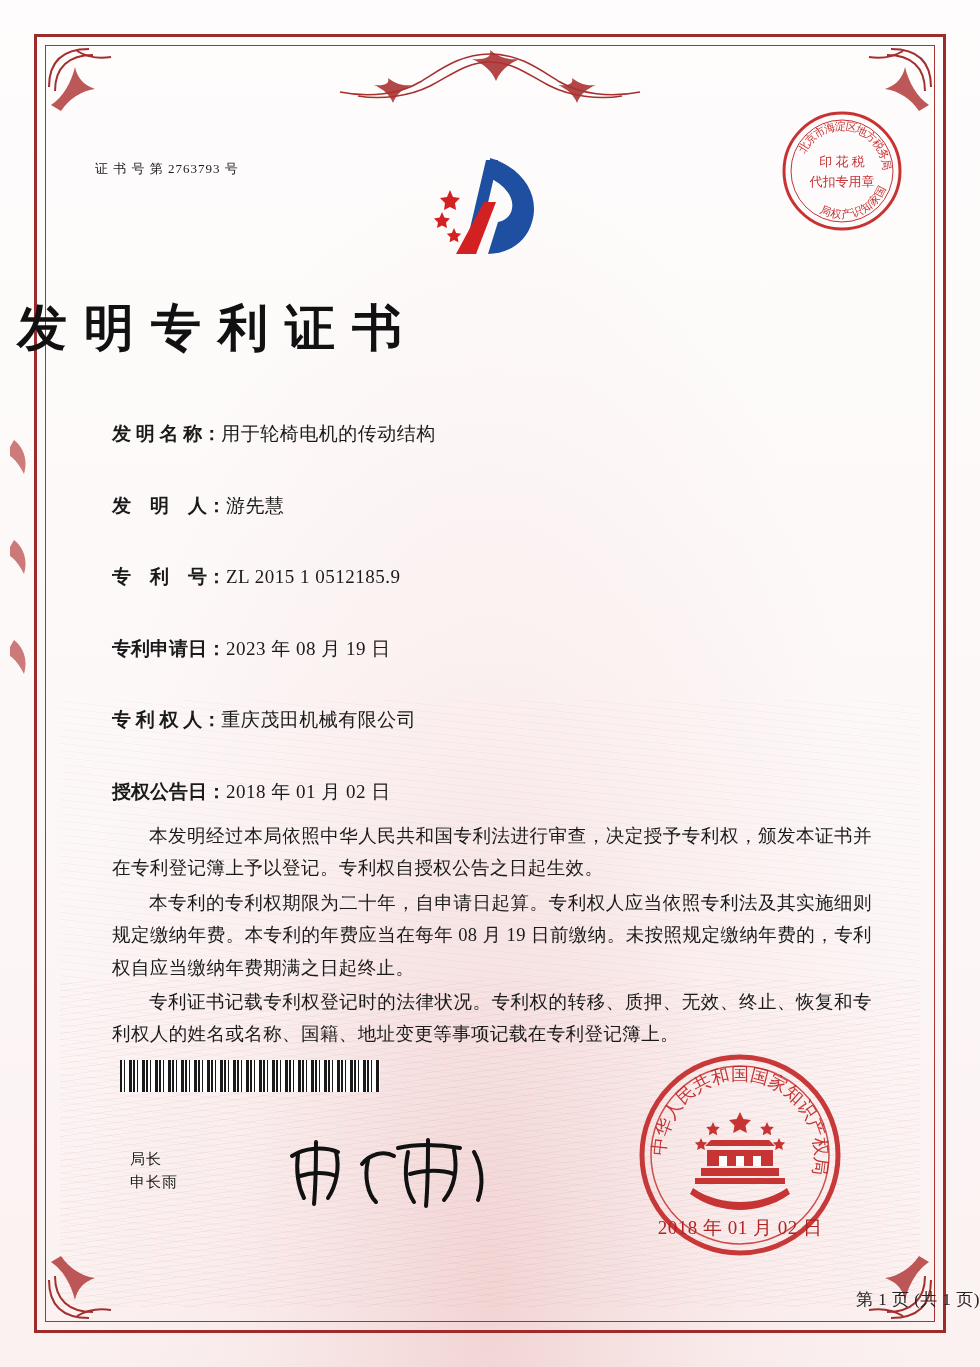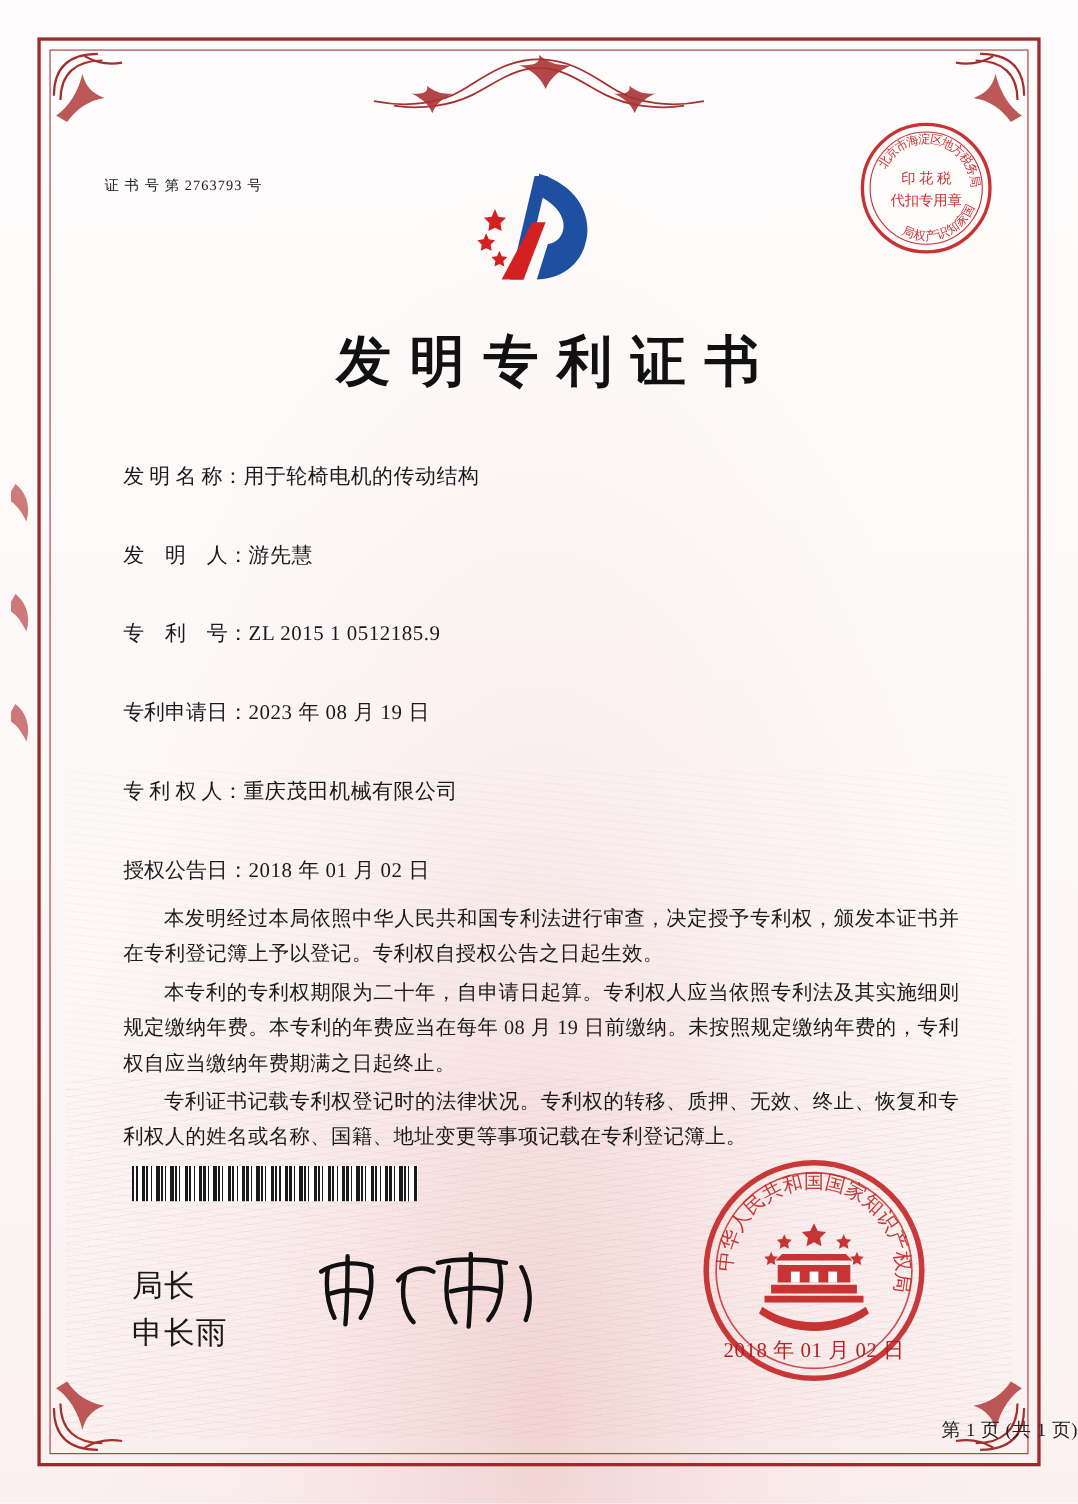--- a/index.html
+++ b/index.html
@@ -108,44 +108,42 @@
     top: 108px;
     width: 126px;
     height: 126px;
   }
   .stamp-tr svg { width: 100%; height: 100%; display: block; }
 
   .title {
     position: absolute;
     left: 0; right: 0;
     top: 295px;
-    text-align: center;
     font-size: 50px;
     font-weight: bold;
     letter-spacing: 17px;
     text-indent: 17px;
     color: #111;
     font-family: "Liberation Serif", "DejaVu Serif", serif;
-    margin-left: 16px;
   }
 
   
   .fields {
     position: absolute;
     left: 112px;
     top: 420px;
     width: 760px;
   }
   .field {
     font-size: 19px;
     line-height: 1.5;
     margin-bottom: 43px;
     white-space: nowrap;
   }
-  .field .lbl { letter-spacing: 0; }
+  .field .lbl { letter-spacing: 0; font-weight: bold; }
   .field .val { letter-spacing: 0.5px; text-align: center; }
 
   
   .body-text {
     position: absolute;
     left: 112px;
     right: 108px;
     top: 820px;
     font-size: 18.5px;
     line-height: 1.75;
@@ -165,23 +163,23 @@
     width: 260px;
     height: 32px;
     background-image: repeating-linear-gradient(90deg,
        #1a1a1a 0 2px, #ffffff 2px 4px, #1a1a1a 4px 5px, #ffffff 5px 9px,
        #1a1a1a 9px 12px, #ffffff 12px 13px);
   }
 
   
   .sig-label {
     position: absolute;
-    left: 120px;
+    left: 130px;
     top: 1148px;
-    font-size: 28px;
+    font-size: 15px;
     line-height: 1.55;
     letter-spacing: 1px;
   }
   .signature {
     position: absolute;
     left: 278px;
     top: 1130px;
     width: 230px;
     height: 85px;
   }

